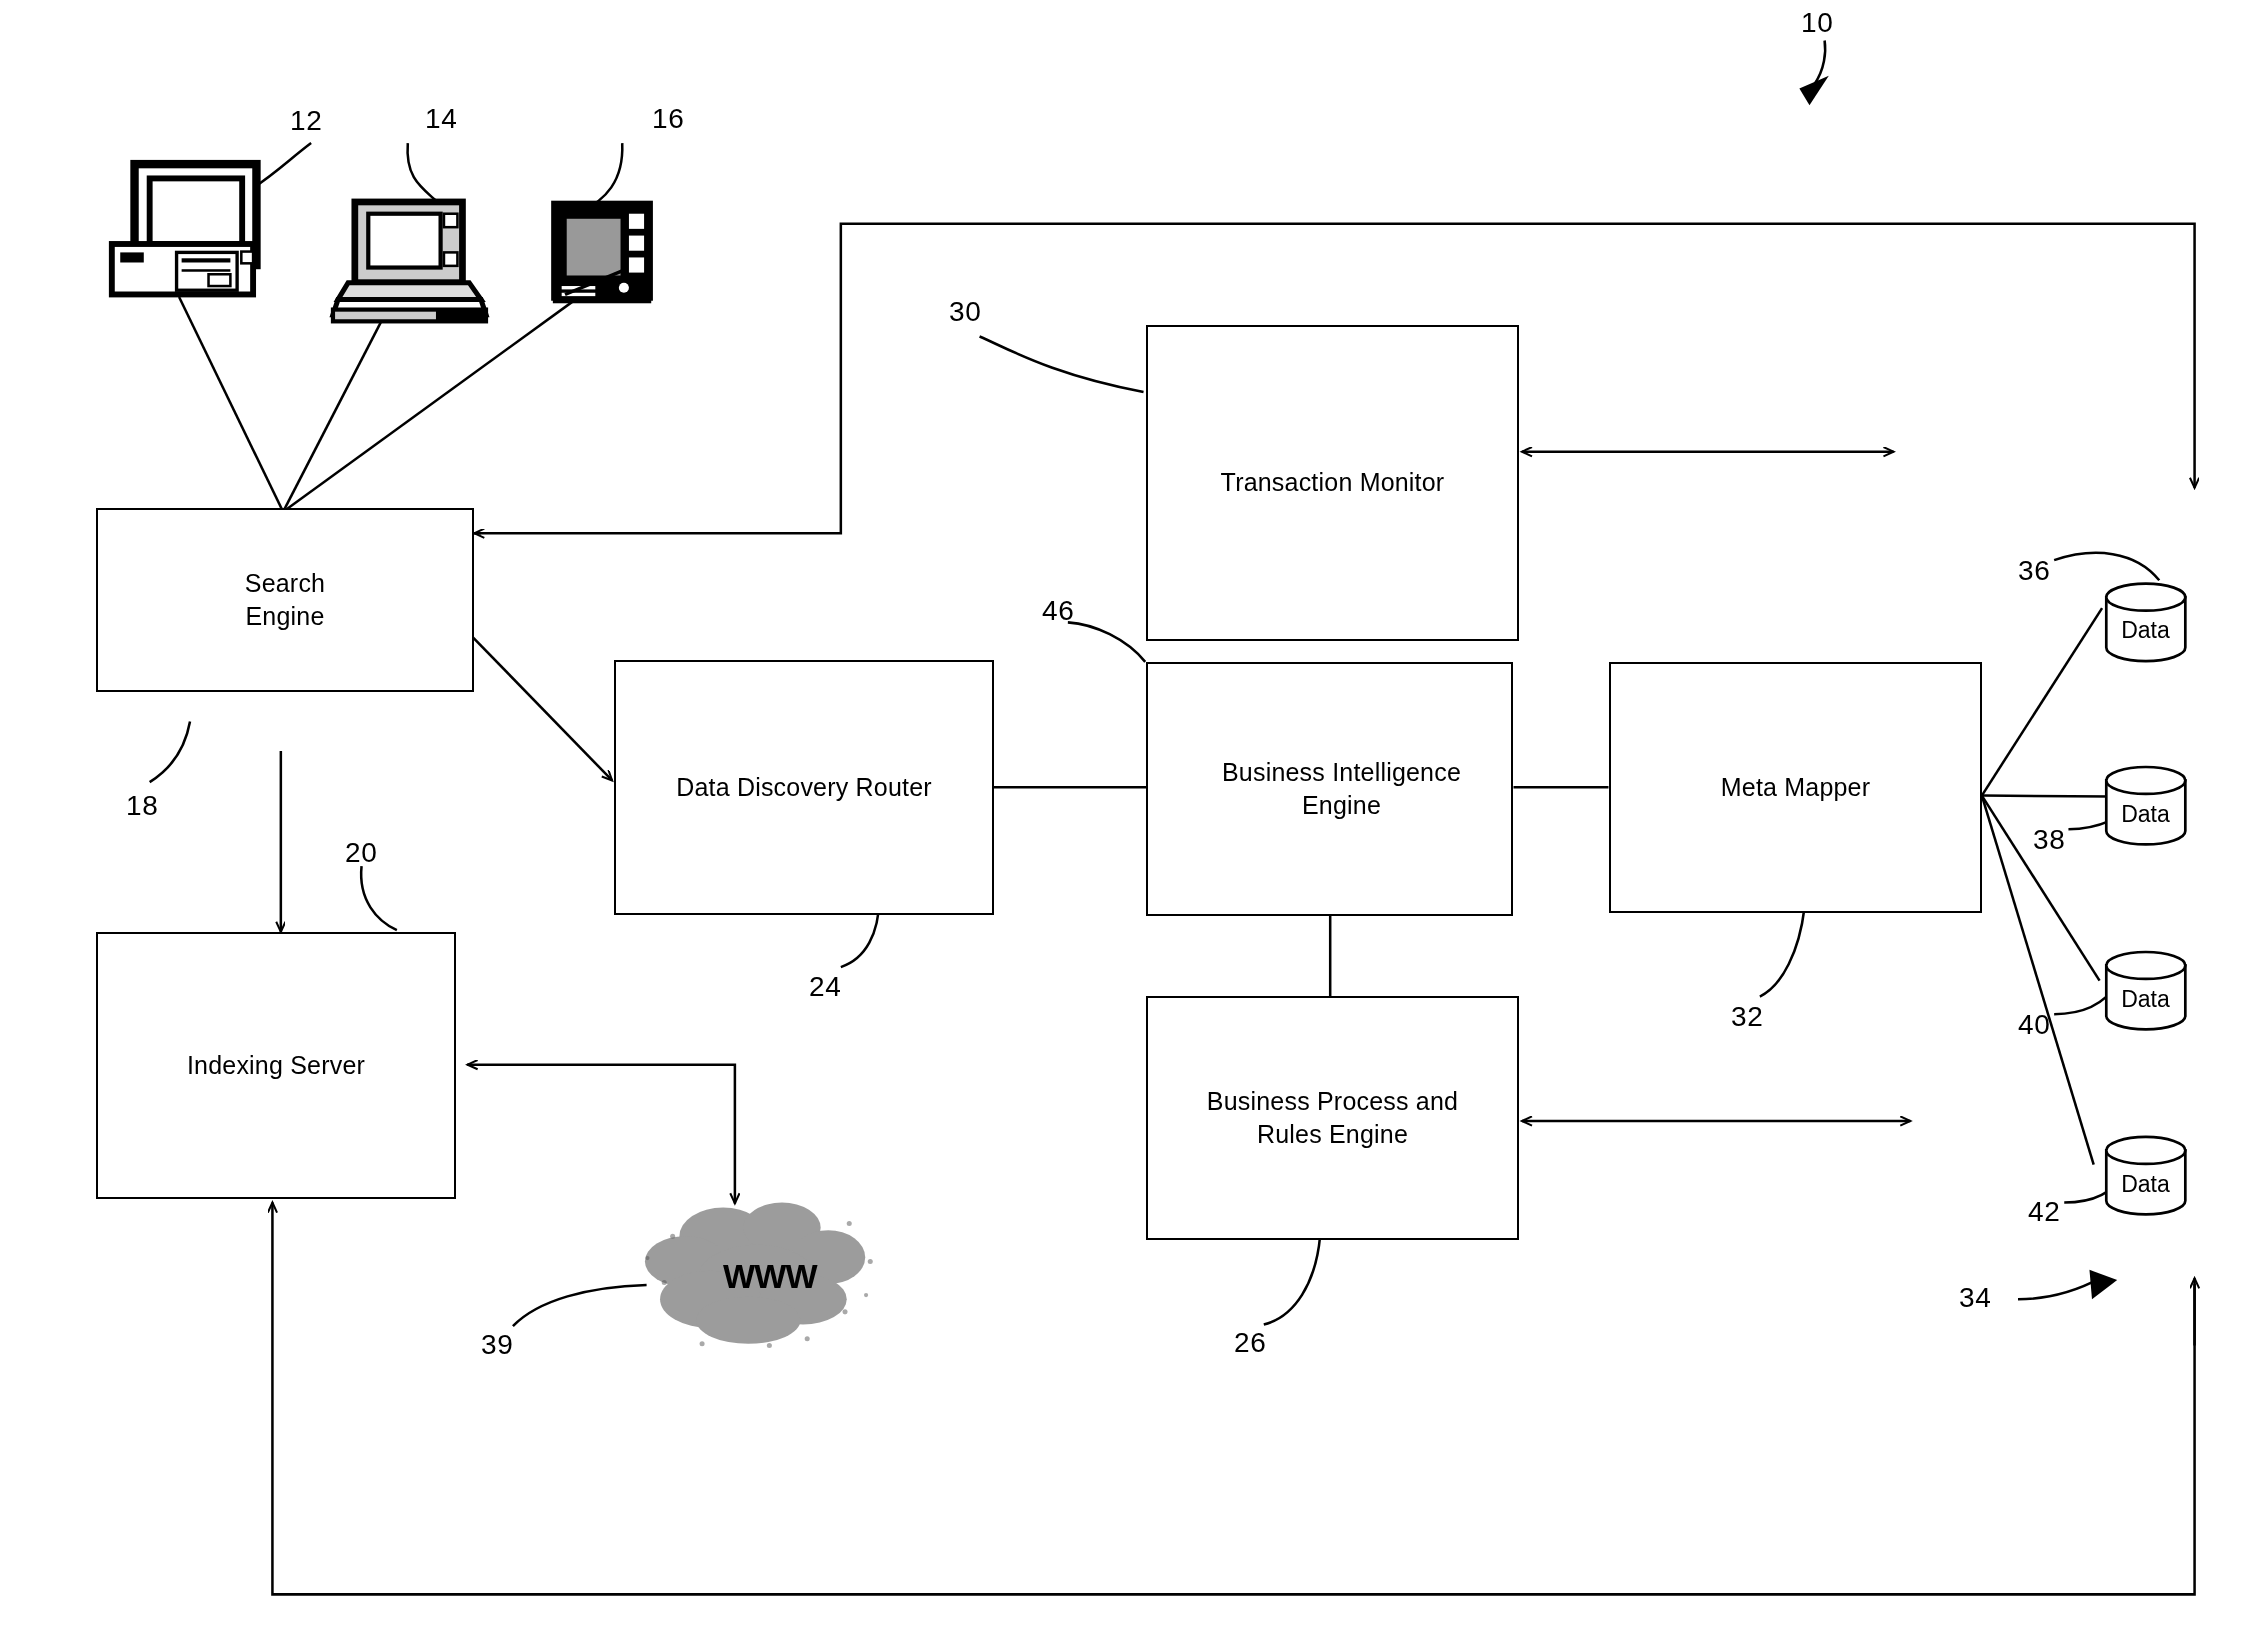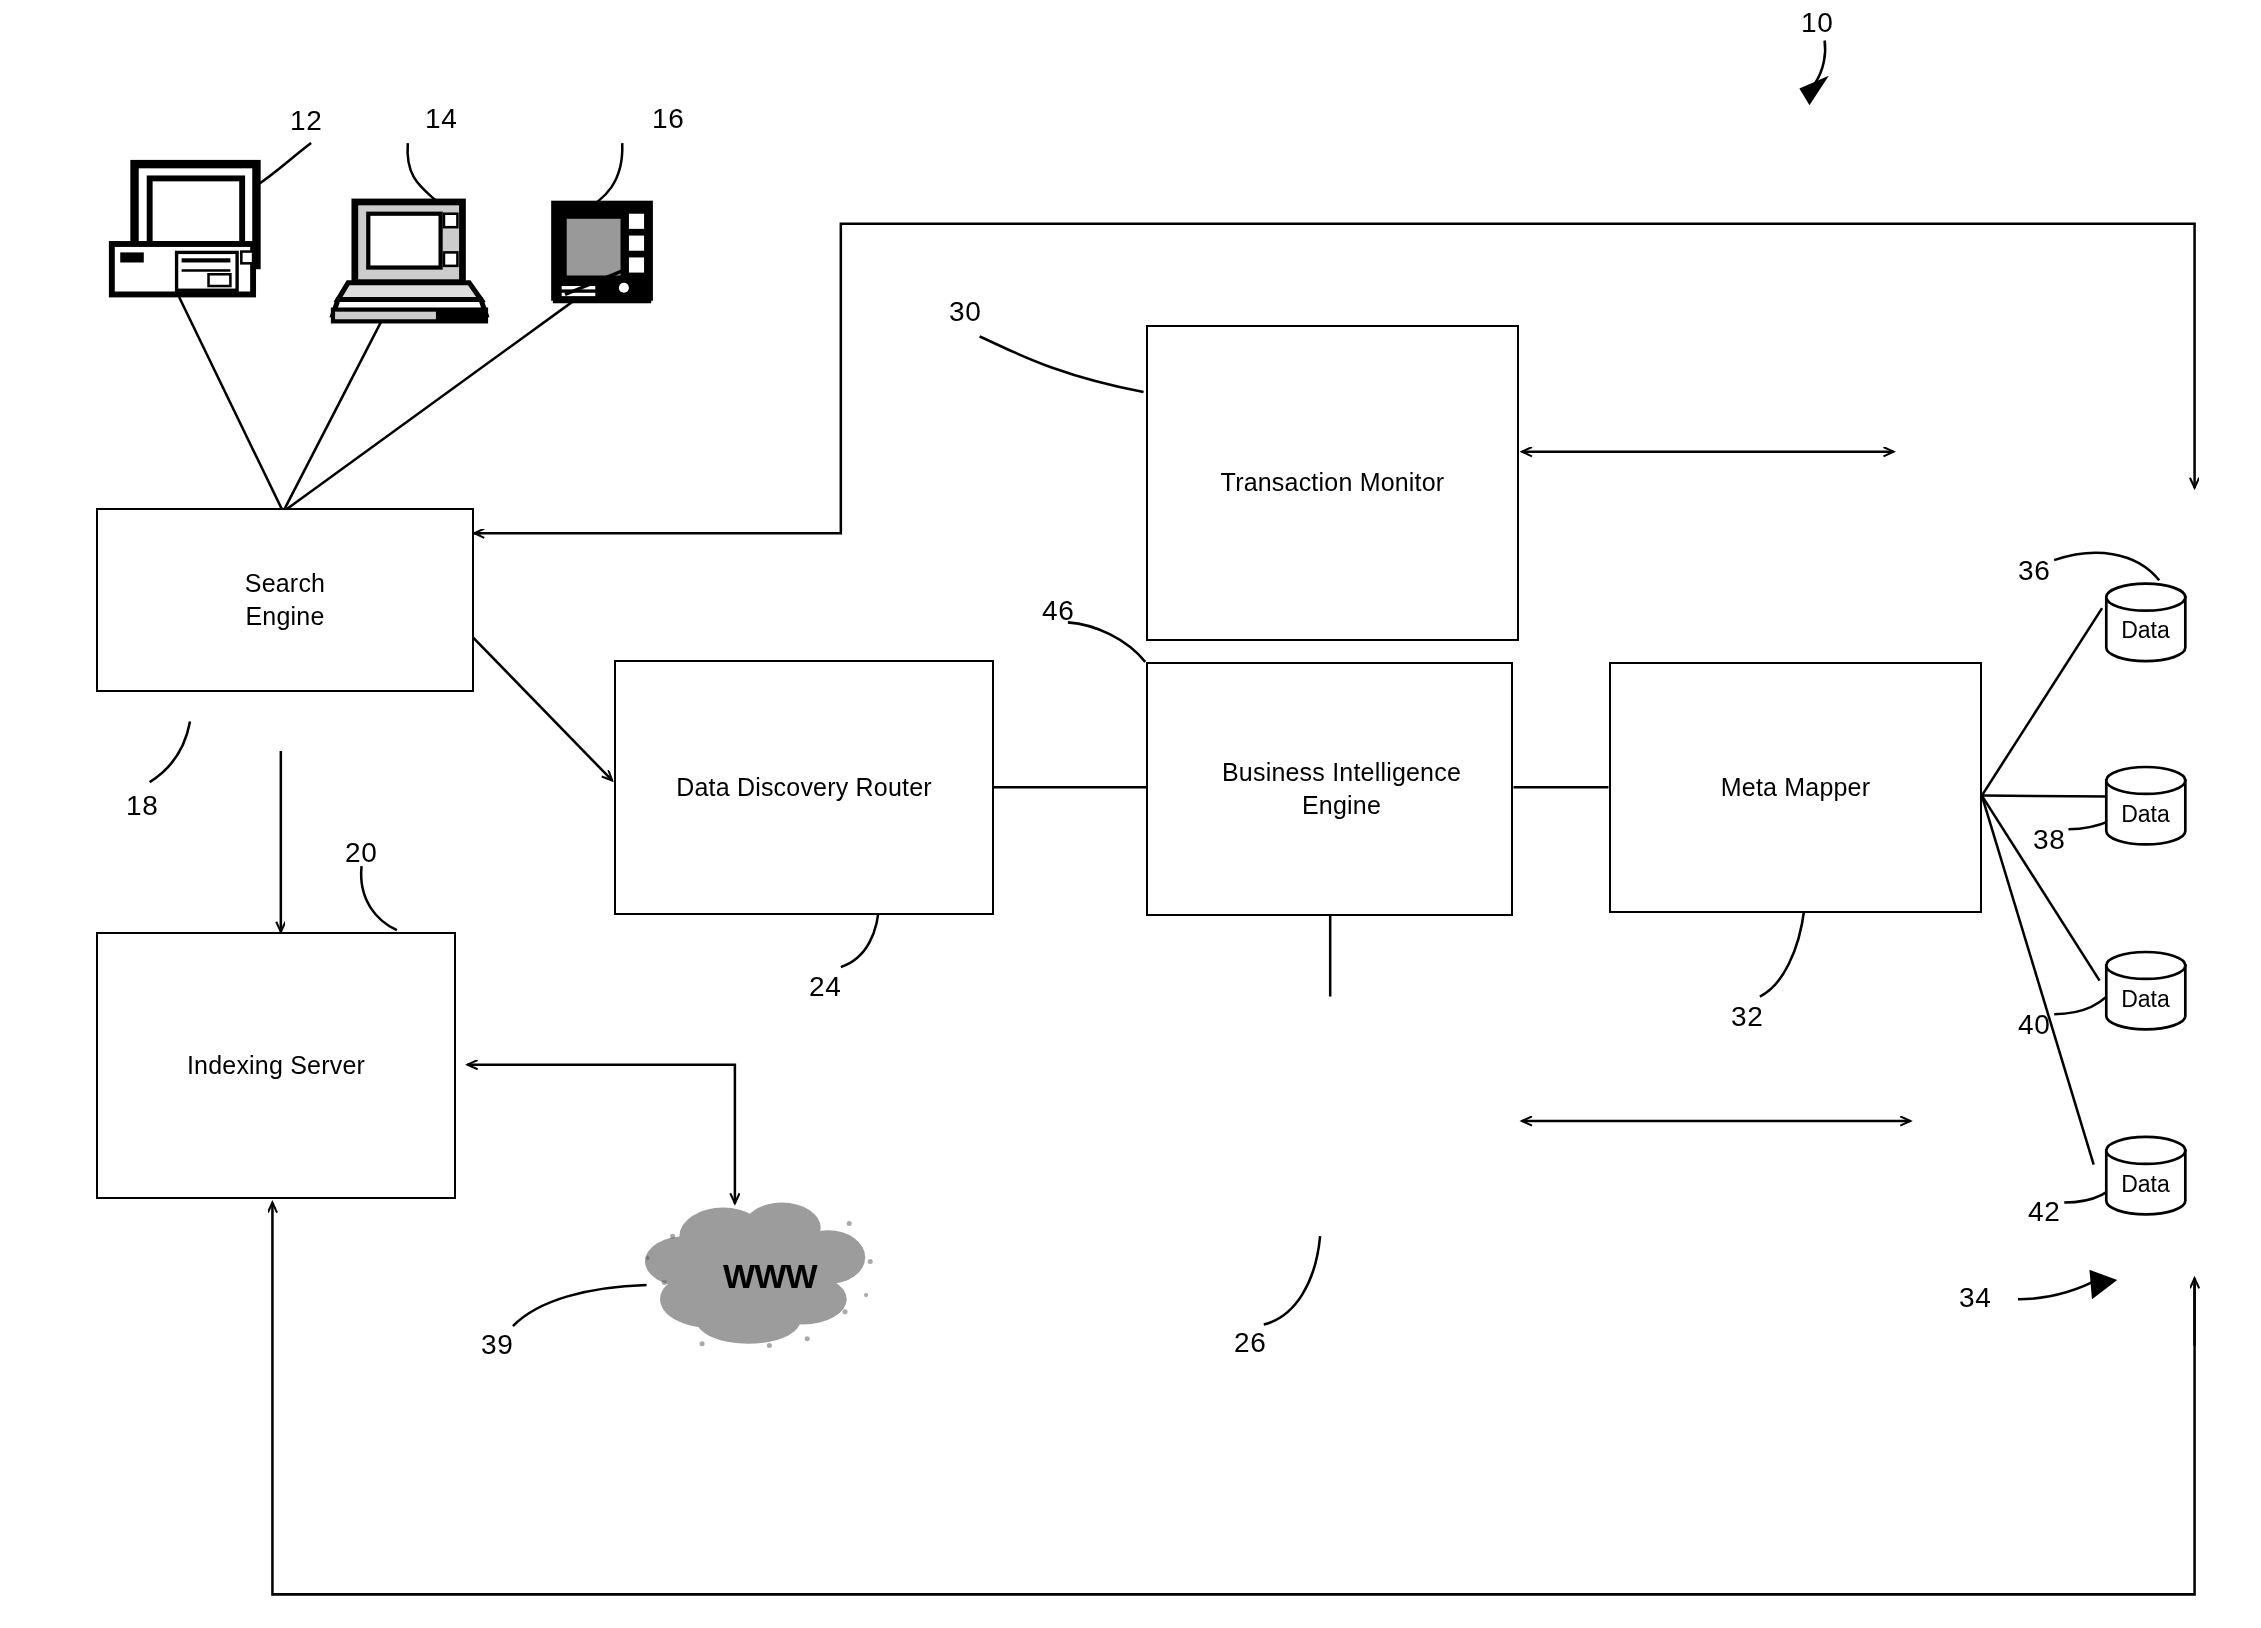--- a/index.html
+++ b/index.html
@@ -264,20 +264,26 @@
   </div>
 
   <div class="node-box" style="left:1609px; top:662px; width:373px; height:251px;">
     <div class="node-label">Meta Mapper</div>
   </div>
 
   <div class="node-box" style="left:1146px; top:325px; width:373px; height:316px;">
     <div class="node-label">Transaction Monitor</div>
   </div>
 
+  <div class="node-box" style="left:1146px; top:996px; width:373px; height:244px;">
+    <div class="node-label">
+      <span>Business Process and</span><br>
+      <span>Rules Engine</span>
+    </div>
+  </div>
 
   <div class="db-cyl" style="left:2102px; top:580px;">
     <div class="db-label">Data</div>
   </div>
   <div class="db-cyl" style="left:2102px; top:764px;">
     <div class="db-label">Data</div>
   </div>
   <div class="db-cyl" style="left:2102px; top:949px;">
     <div class="db-label">Data</div>
   </div>

